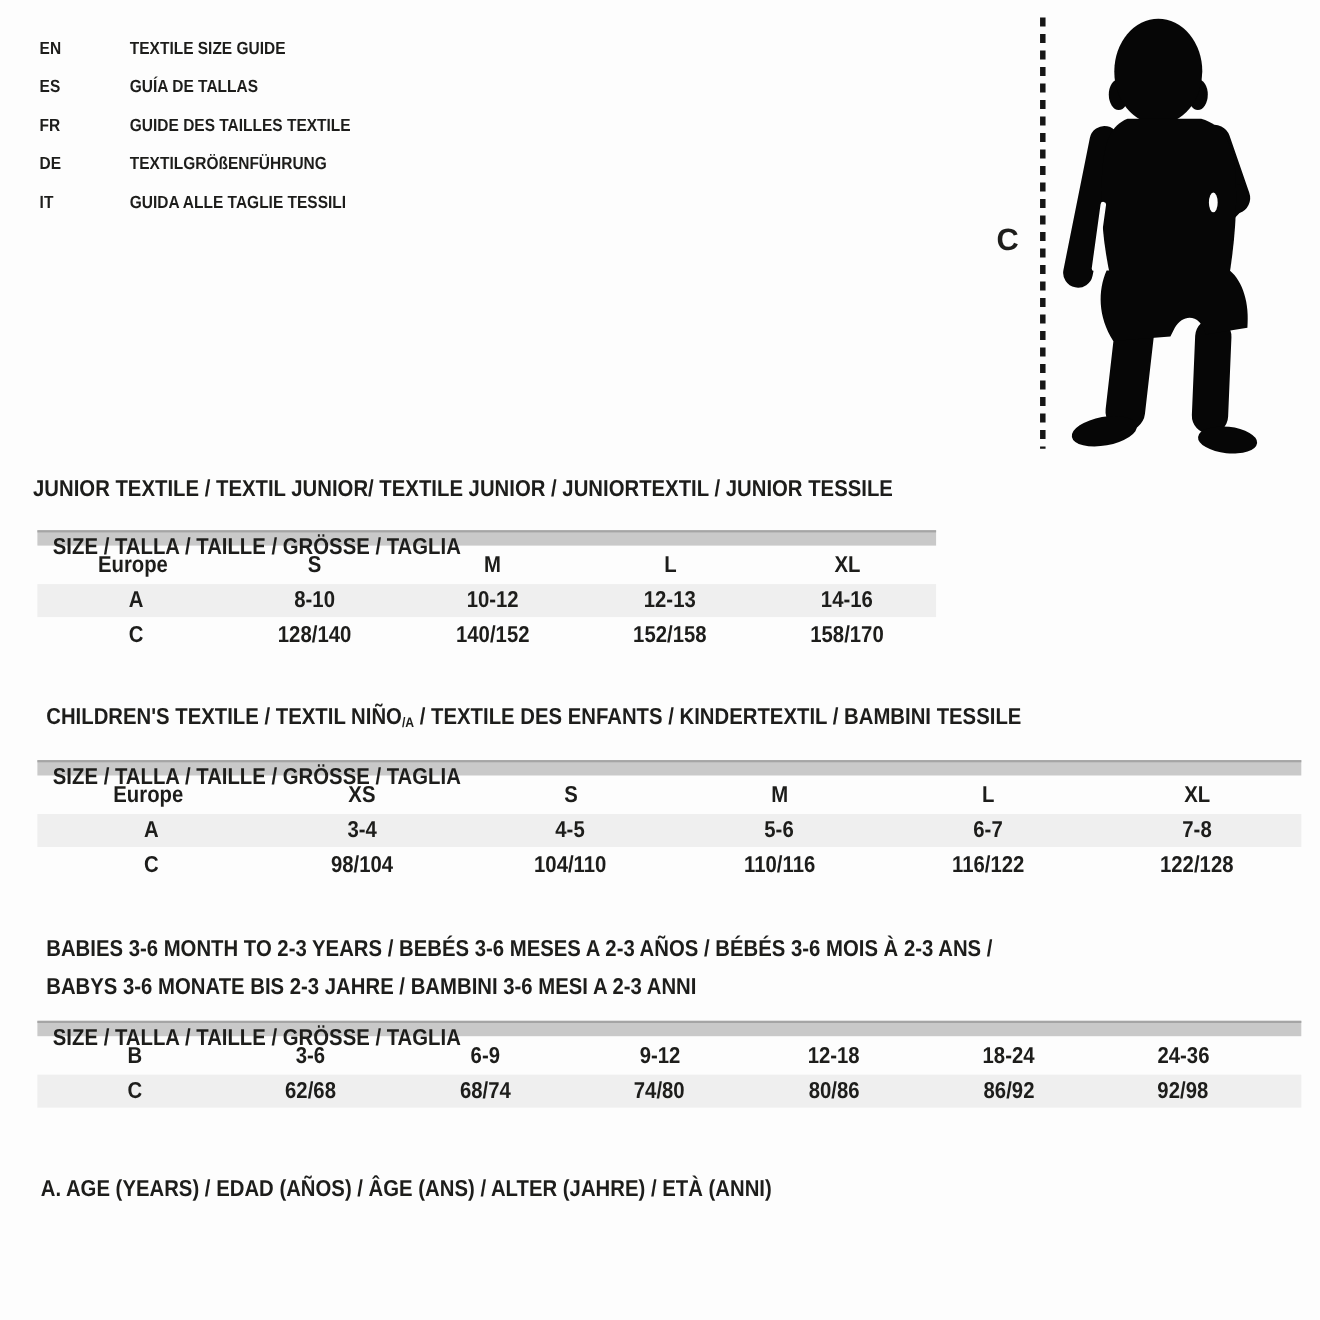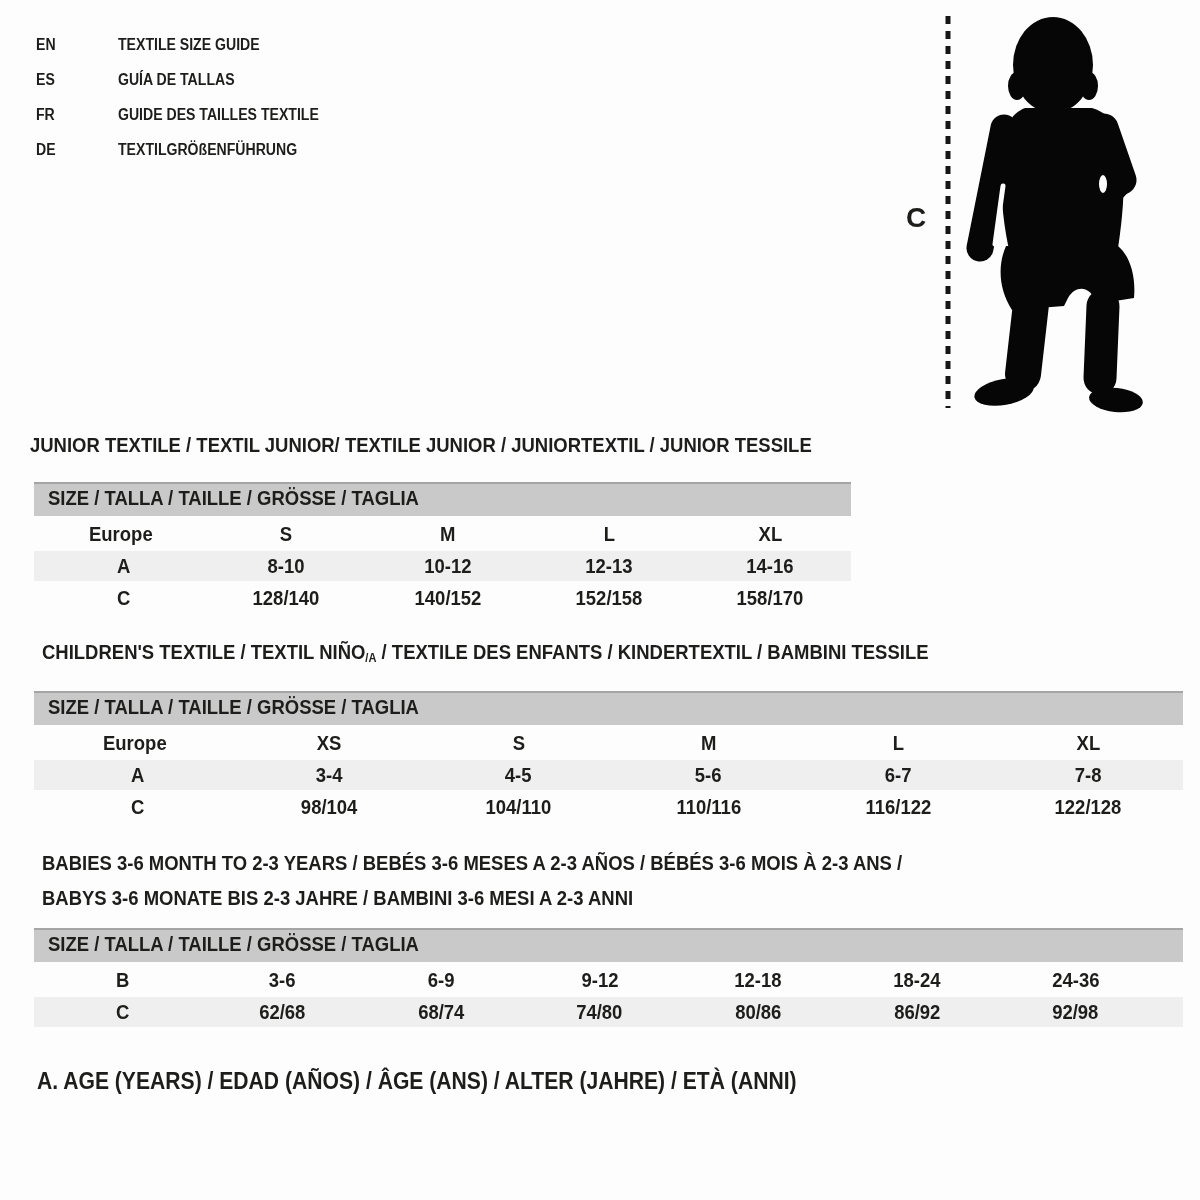--- a/index.html
+++ b/index.html
@@ -28,52 +28,56 @@
   #children-title { left:42px; top:640px; }
   #babies-title   { left:42px; top:845px; line-height:35px; }
   .sub { font-size:0.60em; position:relative; top:3px; }
 
   
   .tbl { position:absolute; }
   #junior-tbl   { left:34px; top:482px; width:817px; }
   #children-tbl { left:34px; top:691px; width:1149px; }
   #babies-tbl   { left:34px; top:928px; width:1149px; }
   .thead {
-    height:34px; line-height:27px; box-sizing:border-box;
+    height:14px; line-height:27px; box-sizing:border-box;
     background:#c9c9c9; border-top:2px solid #a5a5a5;
     padding-left:14px; margin-bottom:3px; font-size:21px;
   }
   .trow { display:flex; height:30px; line-height:30px; font-size:21px; margin-bottom:2px; }
   .trow.alt { background:#efefef; }
   .tlabel { width:130px; padding-left:10px; box-sizing:border-box; text-align:left; }
   .tcell { flex:1; text-align:center; }
   #babies-tbl .trow { padding-right:28px; }
 
   
-  .legend { position:absolute; left:37px; top:1063px; font-size:24px; line-height:35px; }
+  .legend { position:absolute; left:37px; top:1063px; font-size:21px; line-height:35px; }
 </style>
 </head>
 <body>
 
 <div class="lang">
   <div class="lang-row">
     <span class="lang-code"><span class="cond">EN</span></span>
     <span class="cond">TEXTILE SIZE GUIDE</span>
   </div>
   <div class="lang-row">
     <span class="lang-code"><span class="cond">ES</span></span>
     <span class="cond">GUÍA DE TALLAS</span>
   </div>
   <div class="lang-row">
     <span class="lang-code"><span class="cond">FR</span></span>
     <span class="cond">GUIDE DES TAILLES TEXTILE</span>
   </div>
   <div class="lang-row">
     <span class="lang-code"><span class="cond">DE</span></span>
     <span class="cond">TEXTILGRÖßENFÜHRUNG</span>
+  </div>
+  <div class="lang-row">
+    <span class="lang-code"><span class="cond">IT</span></span>
+    <span class="cond">GUIDA ALLE TAGLIE TESSILI</span>
   </div>
 </div>
 
 <div class="figure">
   <svg width="262" height="412" viewBox="0 0 262 412" aria-hidden="true">
     <line x1="48" y1="8" x2="48" y2="400" stroke="#161616" stroke-width="5" stroke-dasharray="8 7"></line>
     <g fill="#060606">
       <ellipse cx="117" cy="78" rx="9" ry="14"></ellipse>
       <ellipse cx="189" cy="78" rx="9" ry="14"></ellipse>
       <ellipse cx="153" cy="57" rx="40" ry="48"></ellipse>

